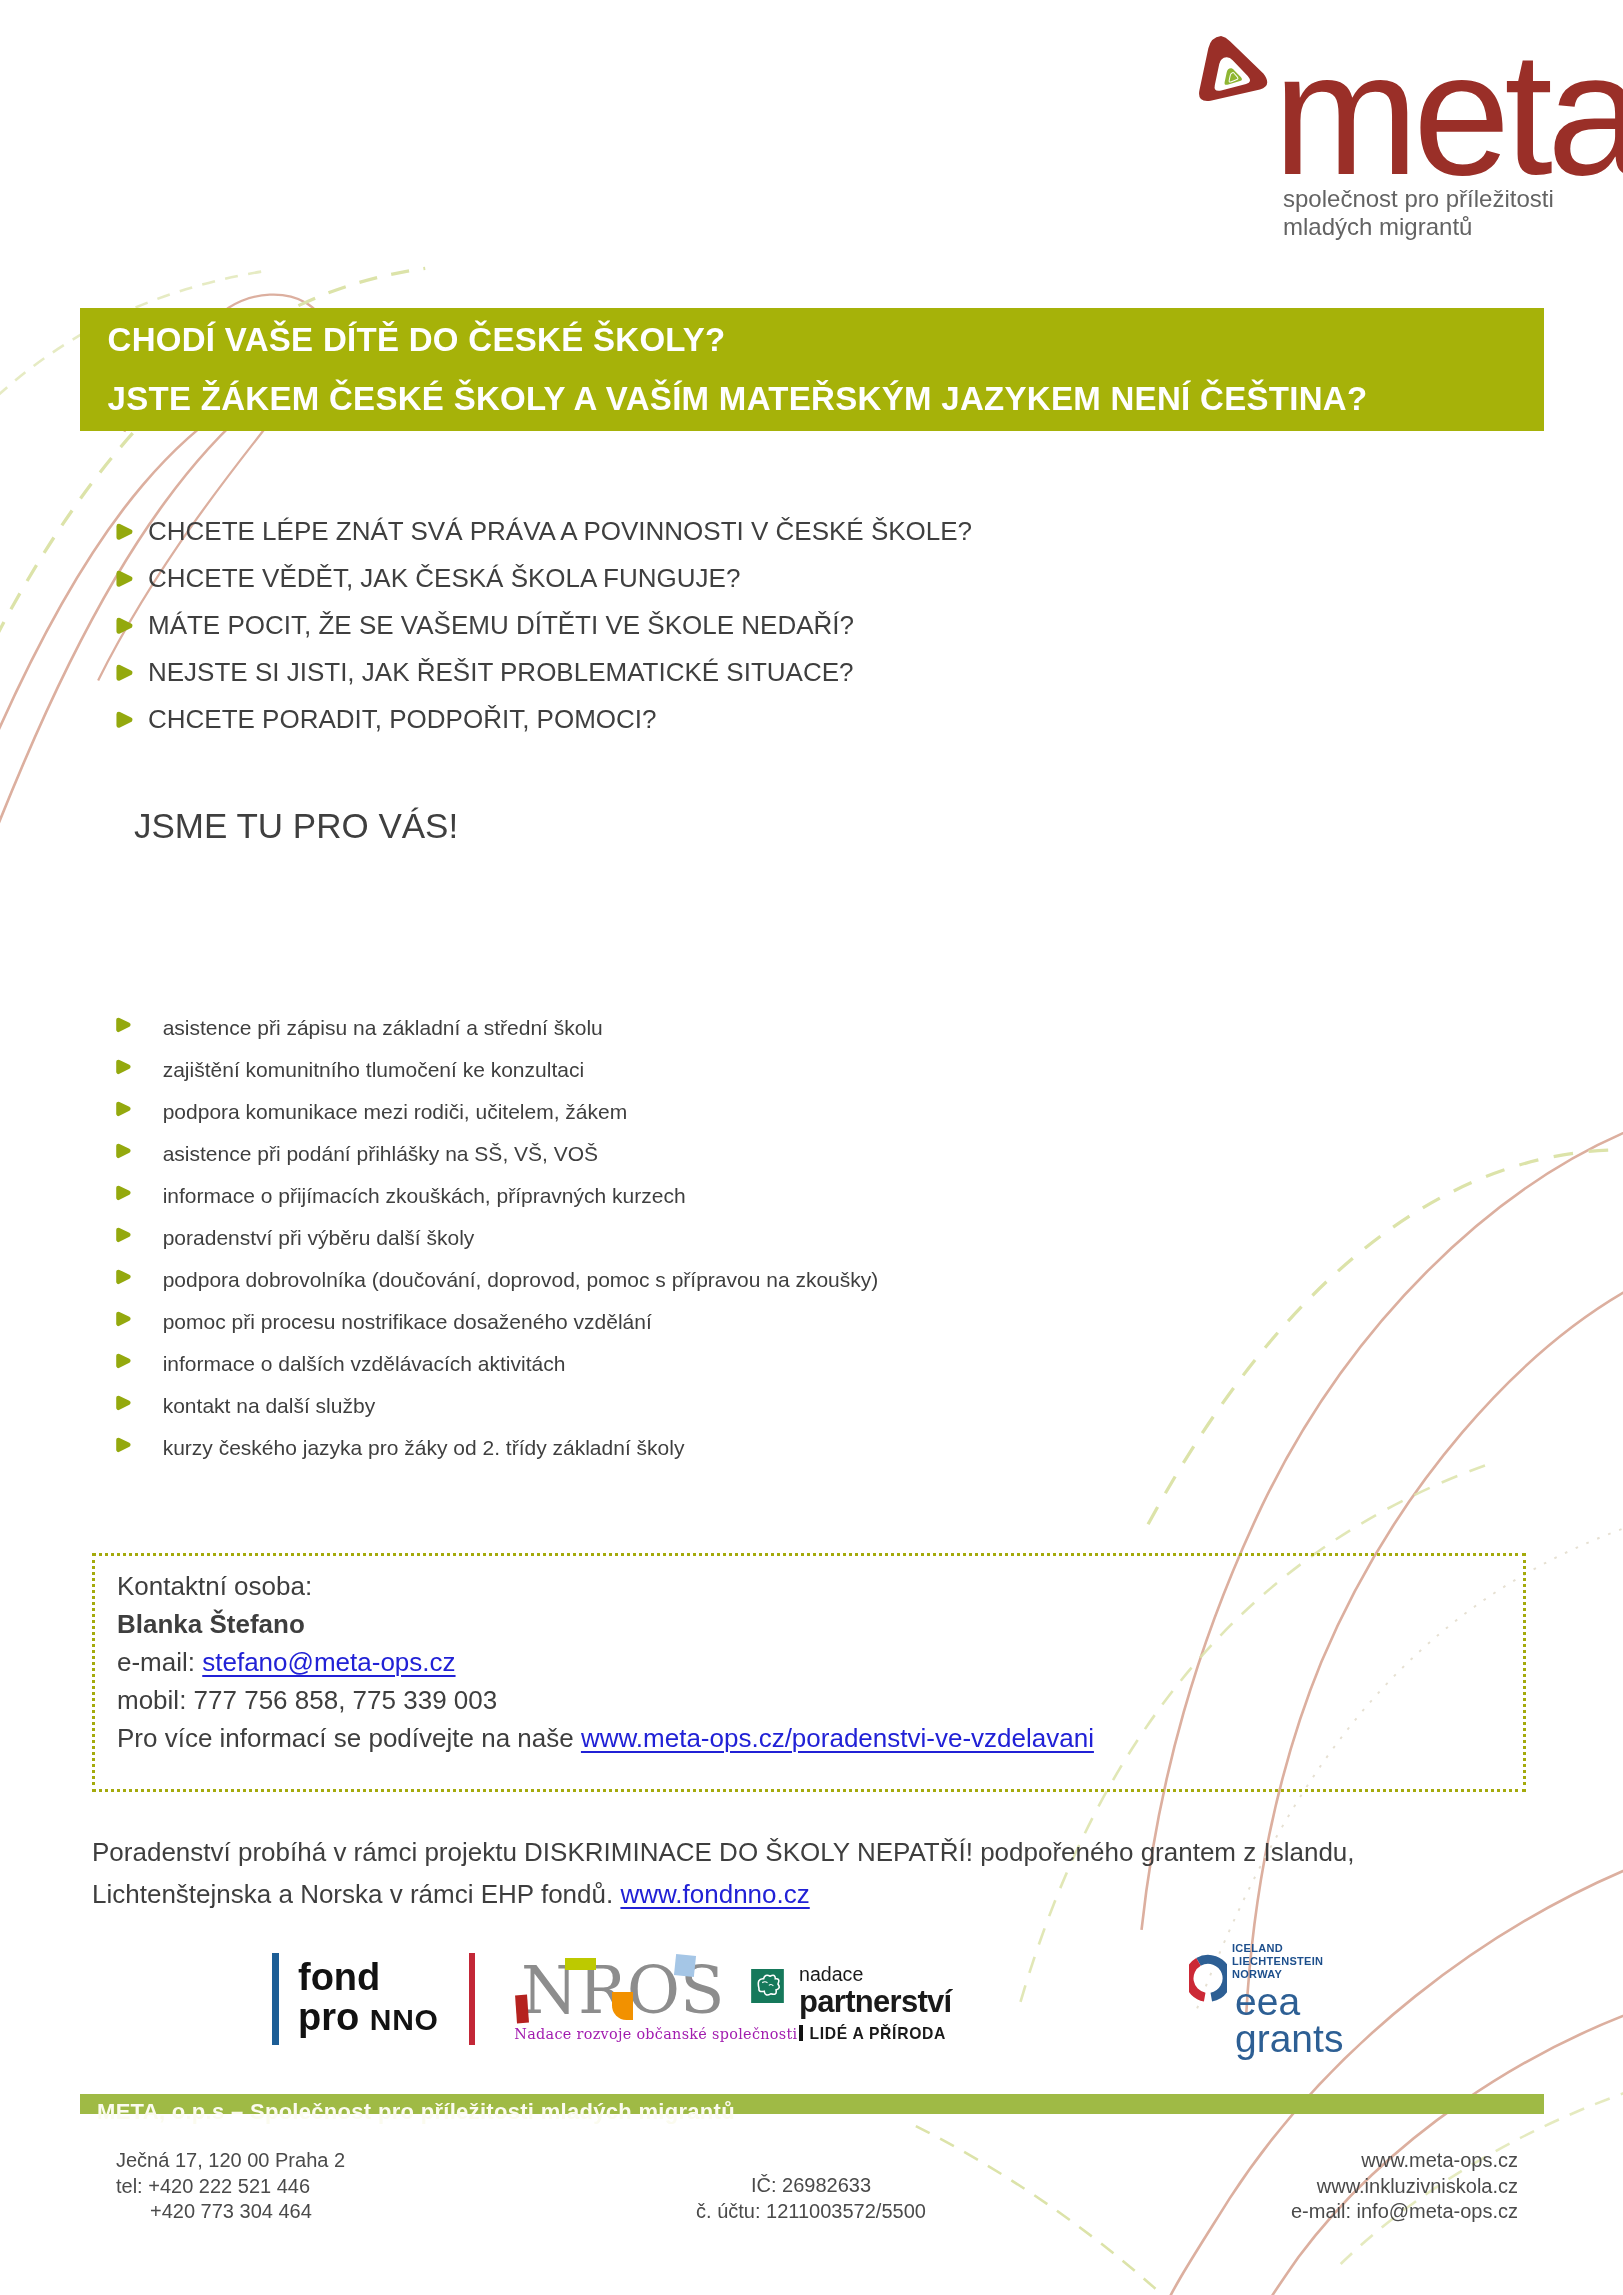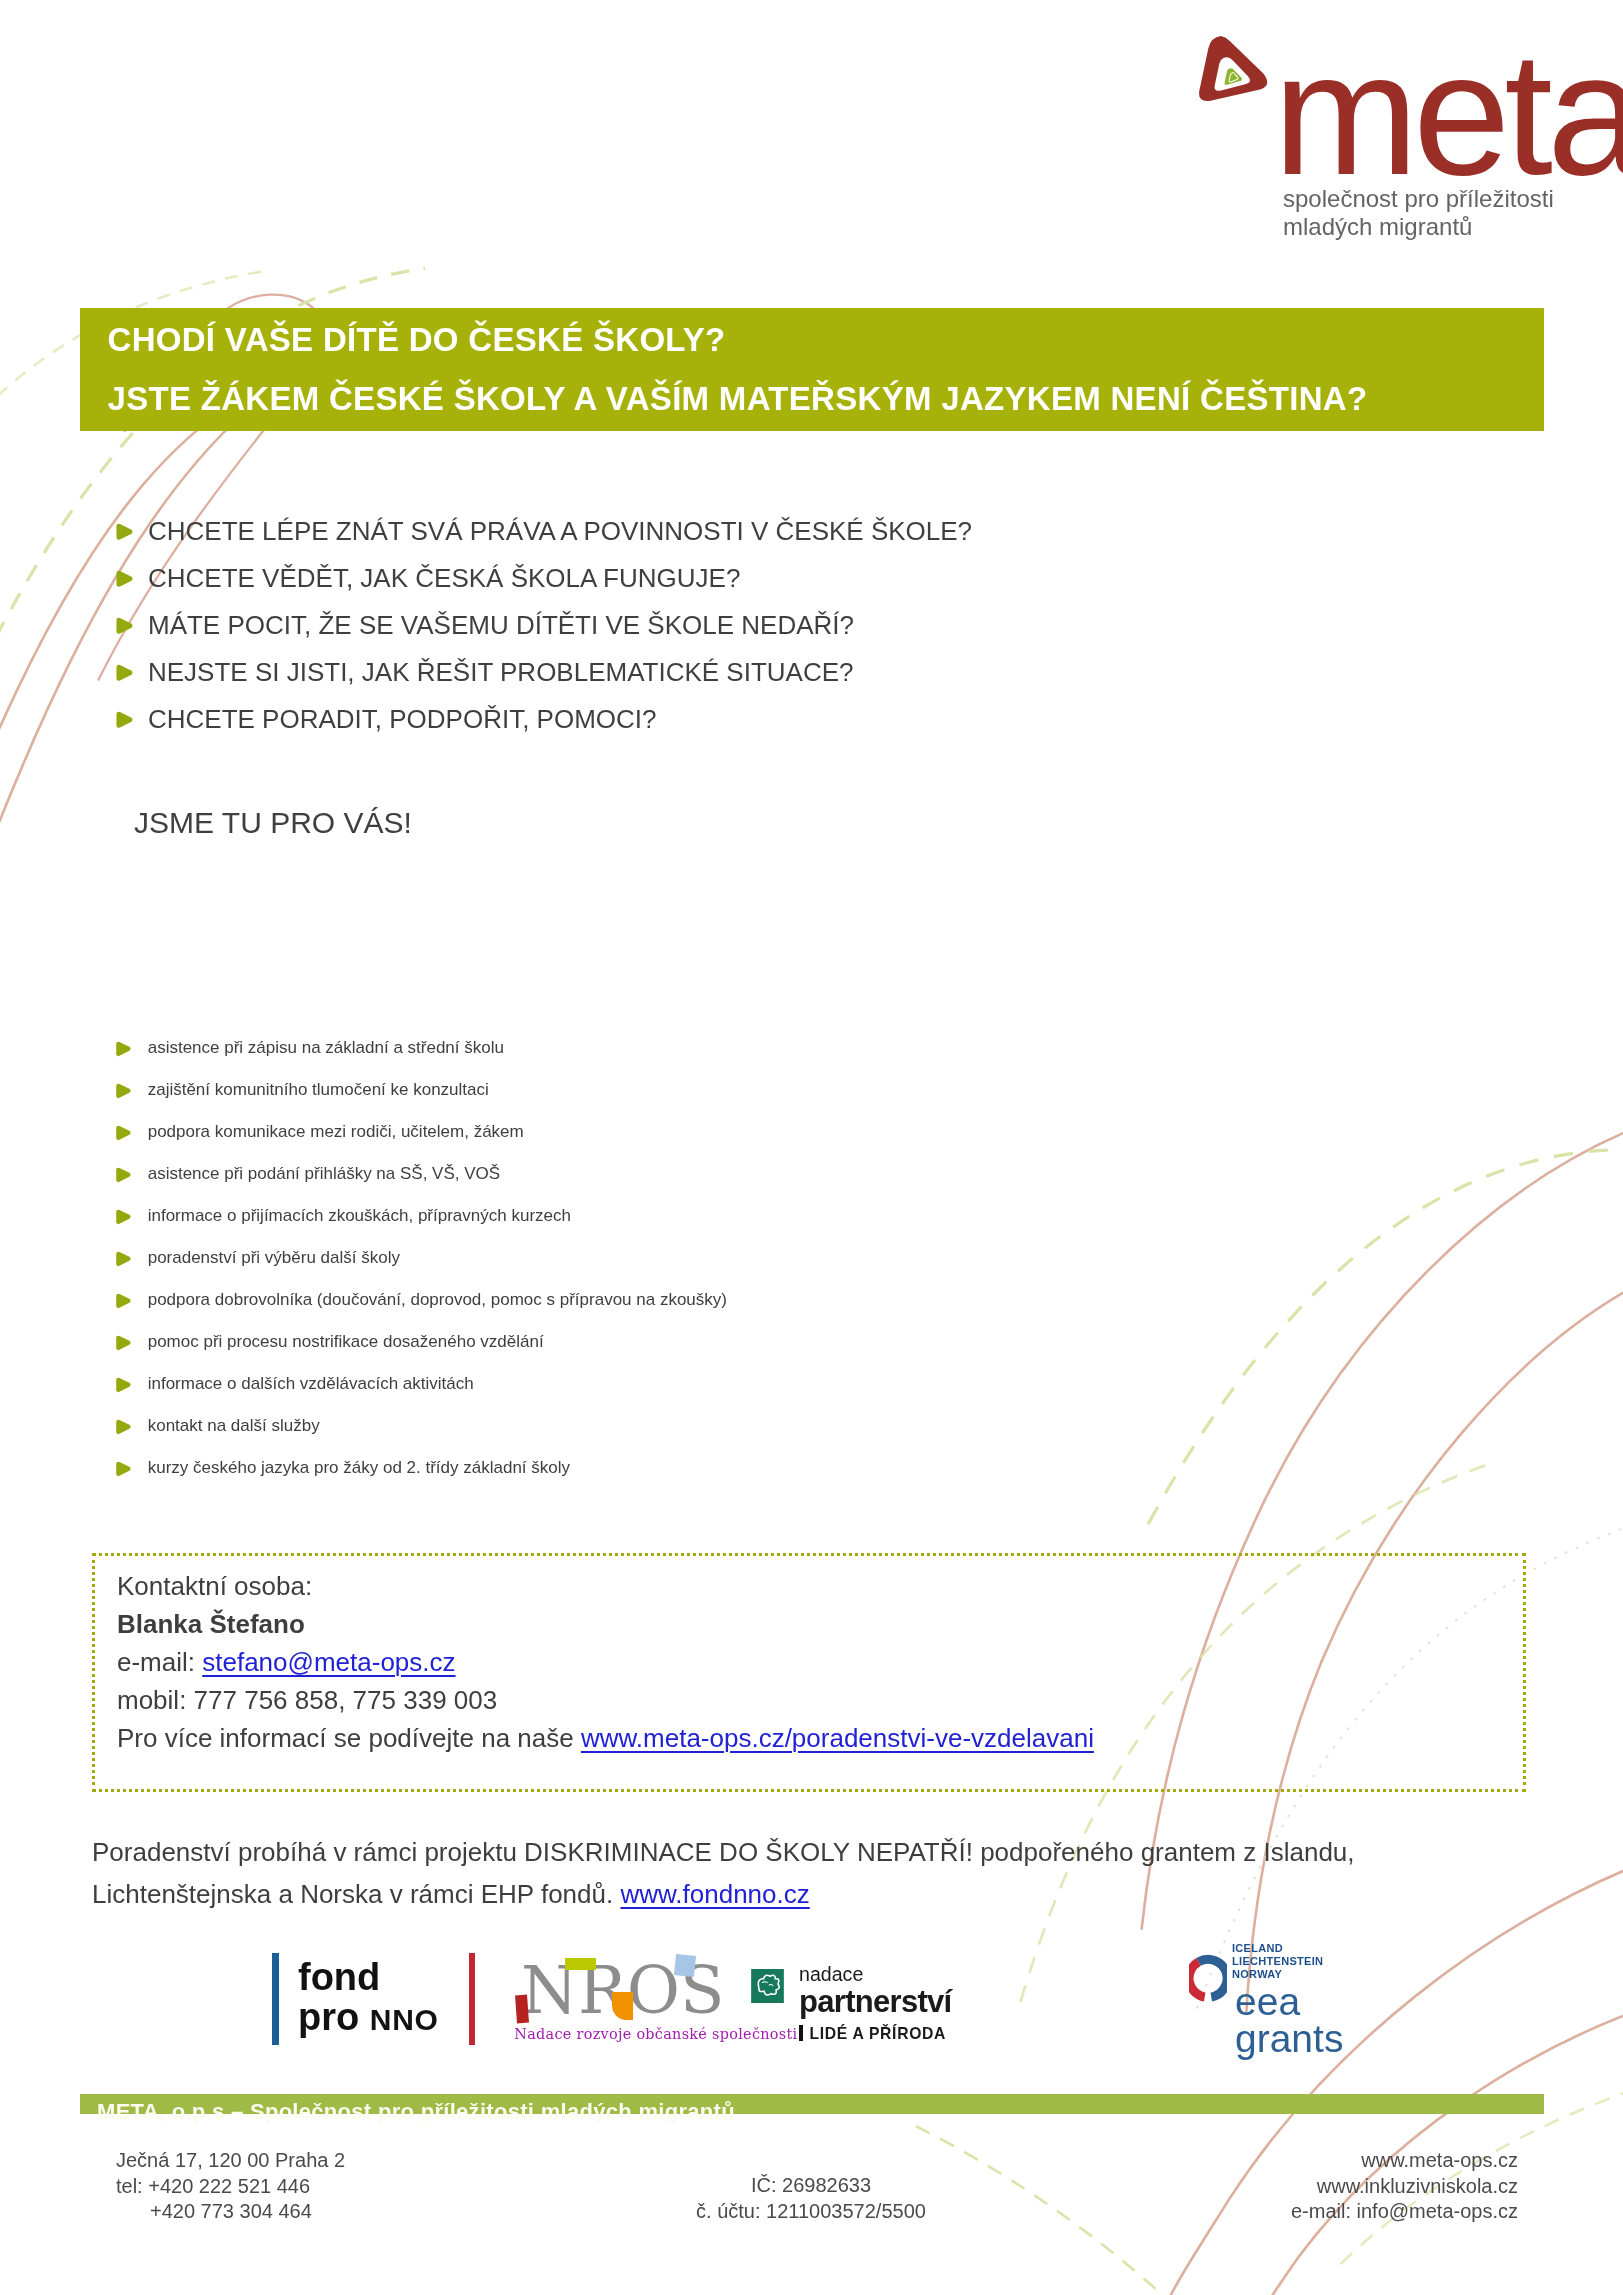--- a/index.html
+++ b/index.html
@@ -24,25 +24,25 @@
              letter-spacing:0.3px;white-space:nowrap;}
   .hero-line1{top:13px;}
   .hero-line2{top:72px;}
 
   ul{list-style:none;margin:16px;padding:0;}
   .q-list{left:98px;top:492px;z-index:1;}
   .q-item{display:flex;align-items:center;gap:14.4px;height:47px;font-size:26px;
           color:#3f3f3f;white-space:nowrap;}
   .bullet{width:19.6px;height:19.6px;flex:0 0 auto;}
   .o-list{left:98px;top:1000px;z-index:1;}
-  .o-item{display:flex;align-items:flex-end;gap:16px;height:42px;font-size:17px;
+  .o-item{display:flex;align-items:flex-start;gap:31px;height:42px;font-size:21px;
           color:#3f3f3f;white-space:nowrap;}
   .o-list .bullet{width:17.7px;height:17.7px;}
 
-  .weare{left:134px;top:806px;font-size:30px;color:#3f3f3f;z-index:1;white-space:nowrap;}
+  .weare{left:134px;top:806px;font-size:35px;color:#3f3f3f;z-index:1;white-space:nowrap;}
 
   .offer-banner{left:80px;top:915px;width:1046px;height:56px;background:#a6b209;
           color:#fff;font-weight:700;font-size:29.4px;line-height:56px;padding-left:27.5px;
           box-sizing:border-box;white-space:nowrap;z-index:1;}
 
   
   .contact{left:92px;top:1553px;width:1434px;height:239px;border:3.3px dotted #a4aa0c;
            box-sizing:border-box;padding:10.5px 22px;font-size:26px;line-height:38px;
            z-index:1;background:transparent;}
   .contact .cname{font-weight:700;}

